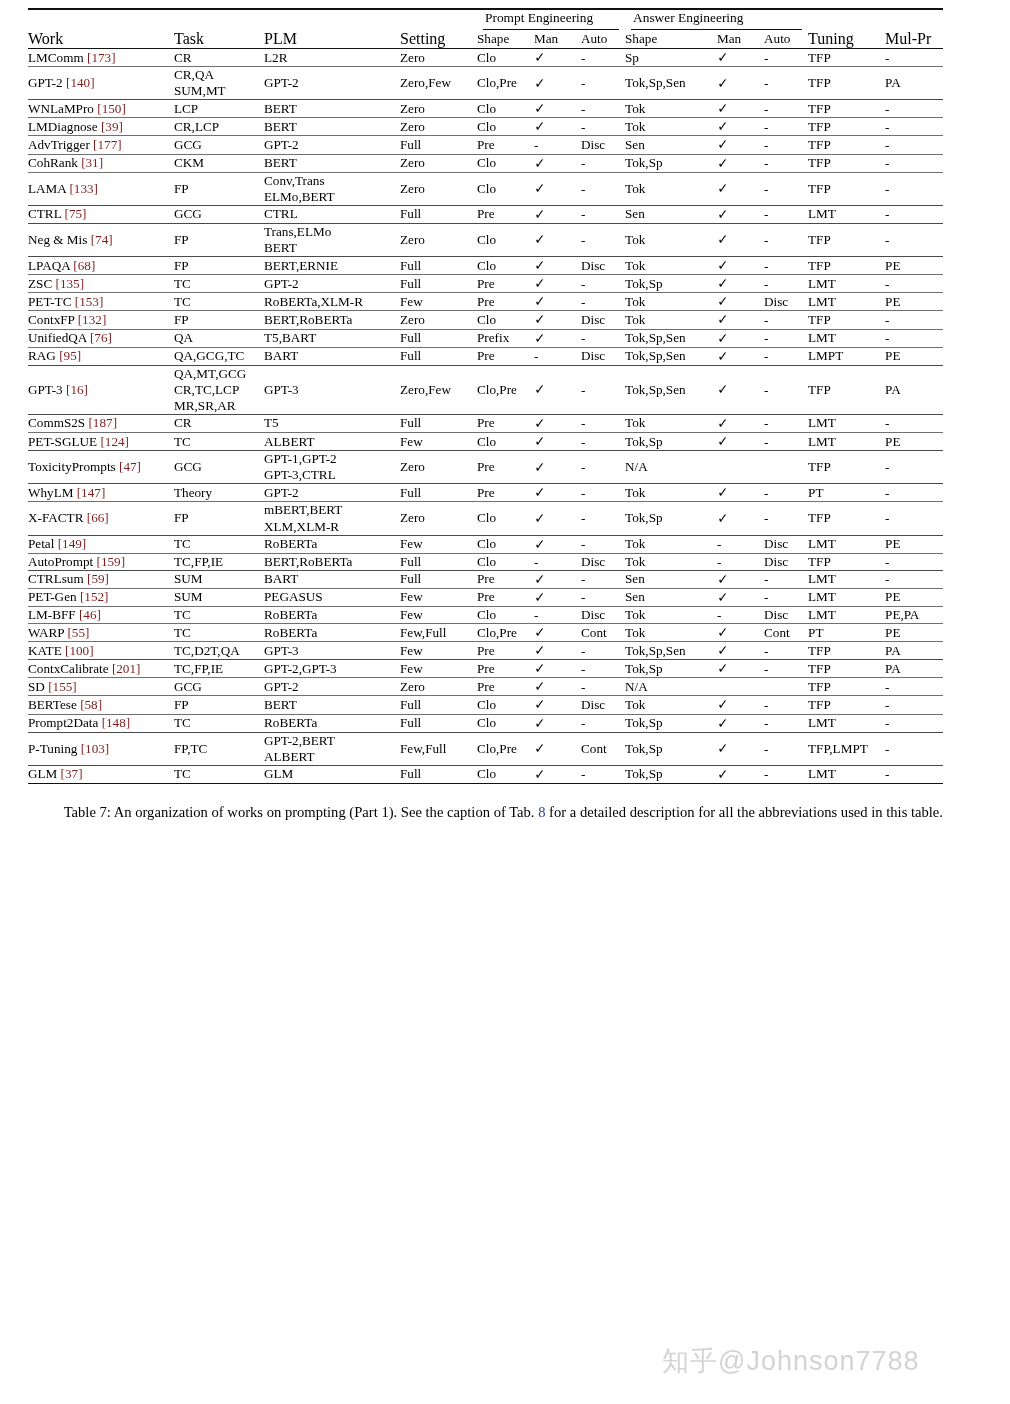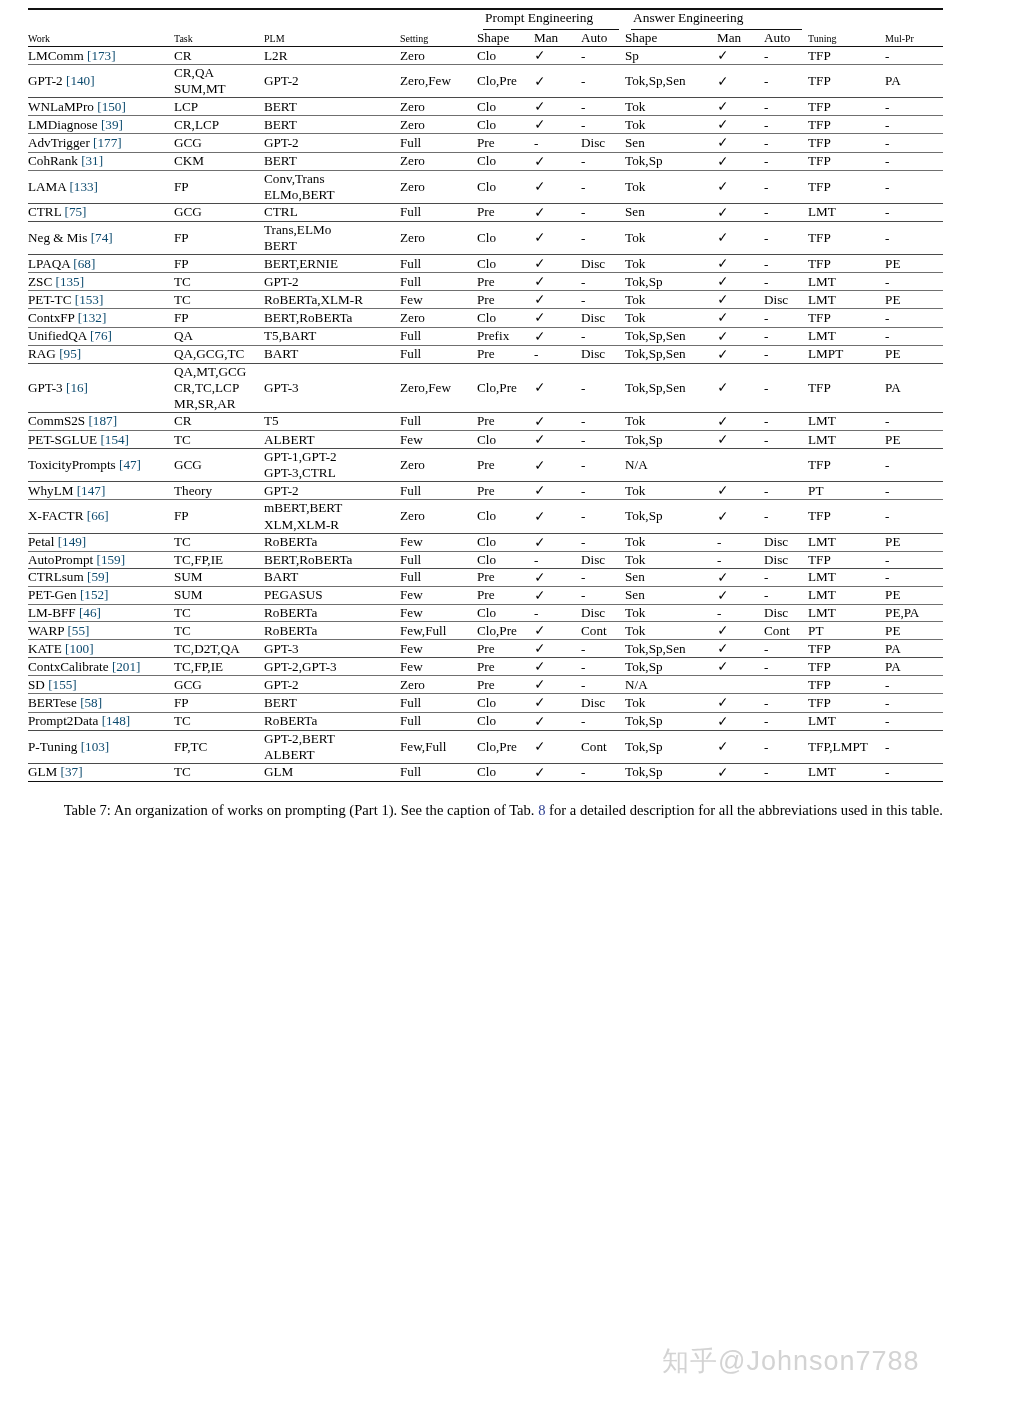--- a/index.html
+++ b/index.html
@@ -39,21 +39,21 @@
   
   .toprule > th, .toprule > td { border-top: 2.2px solid #111; }
   .midrule-thick > th, .midrule-thick > td { border-top: 1.6px solid #111; }
   .rowline > td { border-top: 1.1px solid #6f6f6f; }
   .rowline-dark > td { border-top: 1.3px solid #4a4a4a; }
   .bottomrule > td { border-bottom: 1.6px solid #111; }
 
   
   thead th {
     font-weight: bold;
-    font-size: 10px;
+    font-size: 16px;
     padding: 3px 4px;
   }
   .hdr-group {
     text-align: center;
     font-weight: bold;
     font-size: 13.4px;
     padding-bottom: 2px;
   }
   .hdr-group .grp-label {
     display: block;
@@ -72,21 +72,21 @@
     font-weight: bold;
     font-size: 13.2px;
   }
 
   
   tbody td {
     padding: 7px 4px;
     font-size: 13.2px;
     line-height: 1.22;
   }
-  .cite { color: #0c4a6e; }
+  .cite { color: #7f1d1d; }
   .ck {
     font-size: 14px;
     display: inline-block;
     transform: scaleX(0.95);
   }
   .ml { white-space: pre-line; }
 
   
   col.c-work    { width: 146px; }
   col.c-task    { width: 90px; }
@@ -415,21 +415,21 @@
           <td>Pre</td>
           <td><span class="ck">✓</span></td>
           <td>-</td>
           <td>Tok</td>
           <td><span class="ck">✓</span></td>
           <td>-</td>
           <td>LMT</td>
           <td>-</td>
         </tr>
         <tr class="rowline">
-          <td>PET-SGLUE <span class="cite">[154]</span></td>
+          <td>PET-SGLUE <span class="cite">[124]</span></td>
           <td>TC</td>
           <td>ALBERT</td>
           <td>Few</td>
           <td>Clo</td>
           <td><span class="ck">✓</span></td>
           <td>-</td>
           <td>Tok,Sp</td>
           <td><span class="ck">✓</span></td>
           <td>-</td>
           <td>LMT</td>

